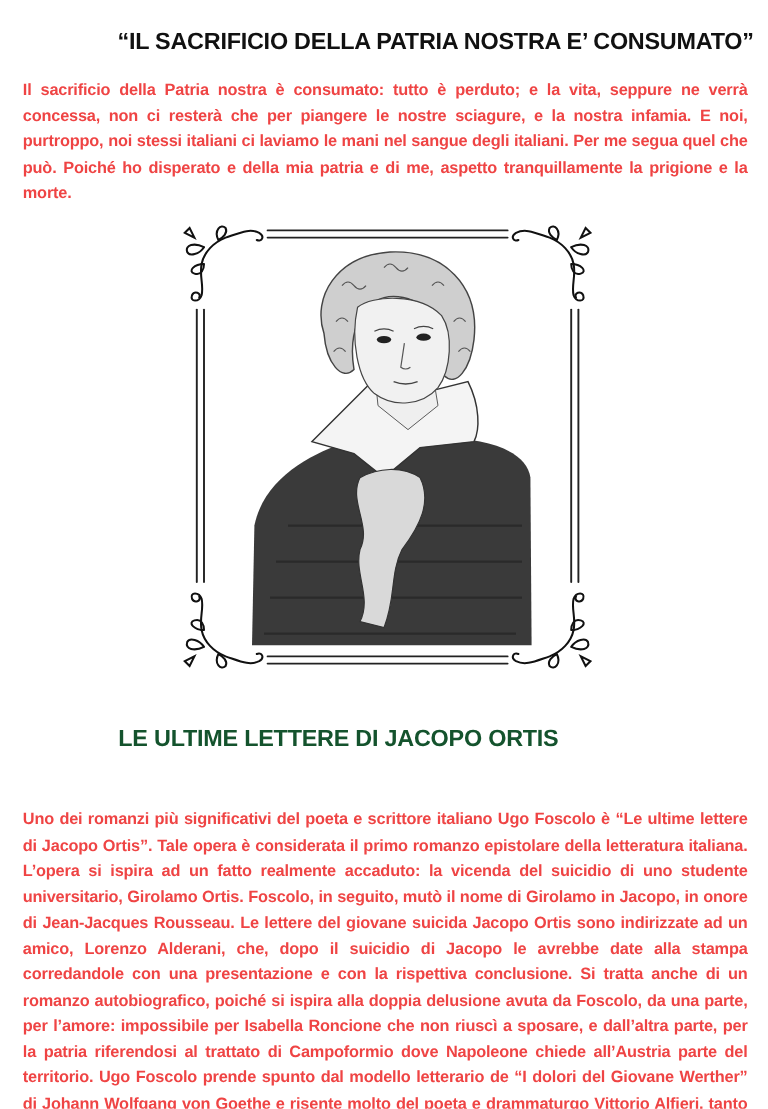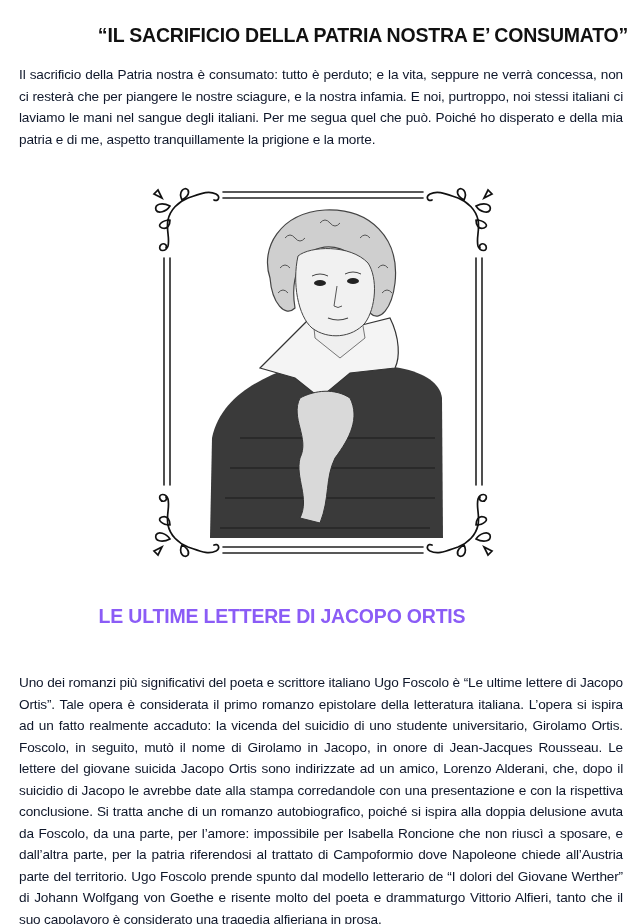--- a/index.html
+++ b/index.html
@@ -1,24 +1,24 @@
 <!DOCTYPE html>
 <html><head>
 <meta charset="utf-8">
 <style>
   html, body { margin:0; padding:0; background:#ffffff; }
   body { width:640px; height:924px; position:relative; overflow:hidden;
          font-family:"Liberation Sans", sans-serif; color:#1a1a1a; }
   .h1 { position:absolute; left:0; width:640px; top:24px; text-align:center;
         font-weight:bold; font-size:19.5px; letter-spacing:-0.2px; color:#111;padding-left:43px; }
   .p { position:absolute; left:19px; width:604px; font-size:13.6px; line-height:21.5px;
-       text-align:justify; letter-spacing:-0.15px; color:#0f172a; }
+       text-align:justify; letter-spacing:-0.15px; color:#ef4444;font-weight:bold; }
   .p1 { top:64px; }
   .h2 { position:absolute; left:0; width:564px; top:605px; text-align:center;
-        font-weight:bold; font-size:19.5px; letter-spacing:-0.2px; color:#8b5cf6; }
+        font-weight:bold; font-size:19.5px; letter-spacing:-0.2px; color:#14532d; }
   .p2 { top:644px;margin-top:28px; }
   .frame { position:absolute; left:148px; top:180px; width:350px; height:385px; }
   .portrait { position:absolute; left:200px; top:208px; width:245px; height:330px; }
 </style>
 </head>
 <body>
 
 <div class="h1">“IL SACRIFICIO DELLA PATRIA NOSTRA E’ CONSUMATO”</div>
 <div class="p p1">Il sacrificio della Patria nostra è consumato: tutto è perduto; e la vita, seppure ne verrà concessa, non ci resterà che per piangere le nostre sciagure, e la nostra infamia. E noi, purtroppo, noi stessi italiani ci laviamo le mani nel sangue degli italiani. Per me segua quel che può. Poiché ho disperato e della mia patria e di me, aspetto tranquillamente la prigione e la morte.</div>
 

